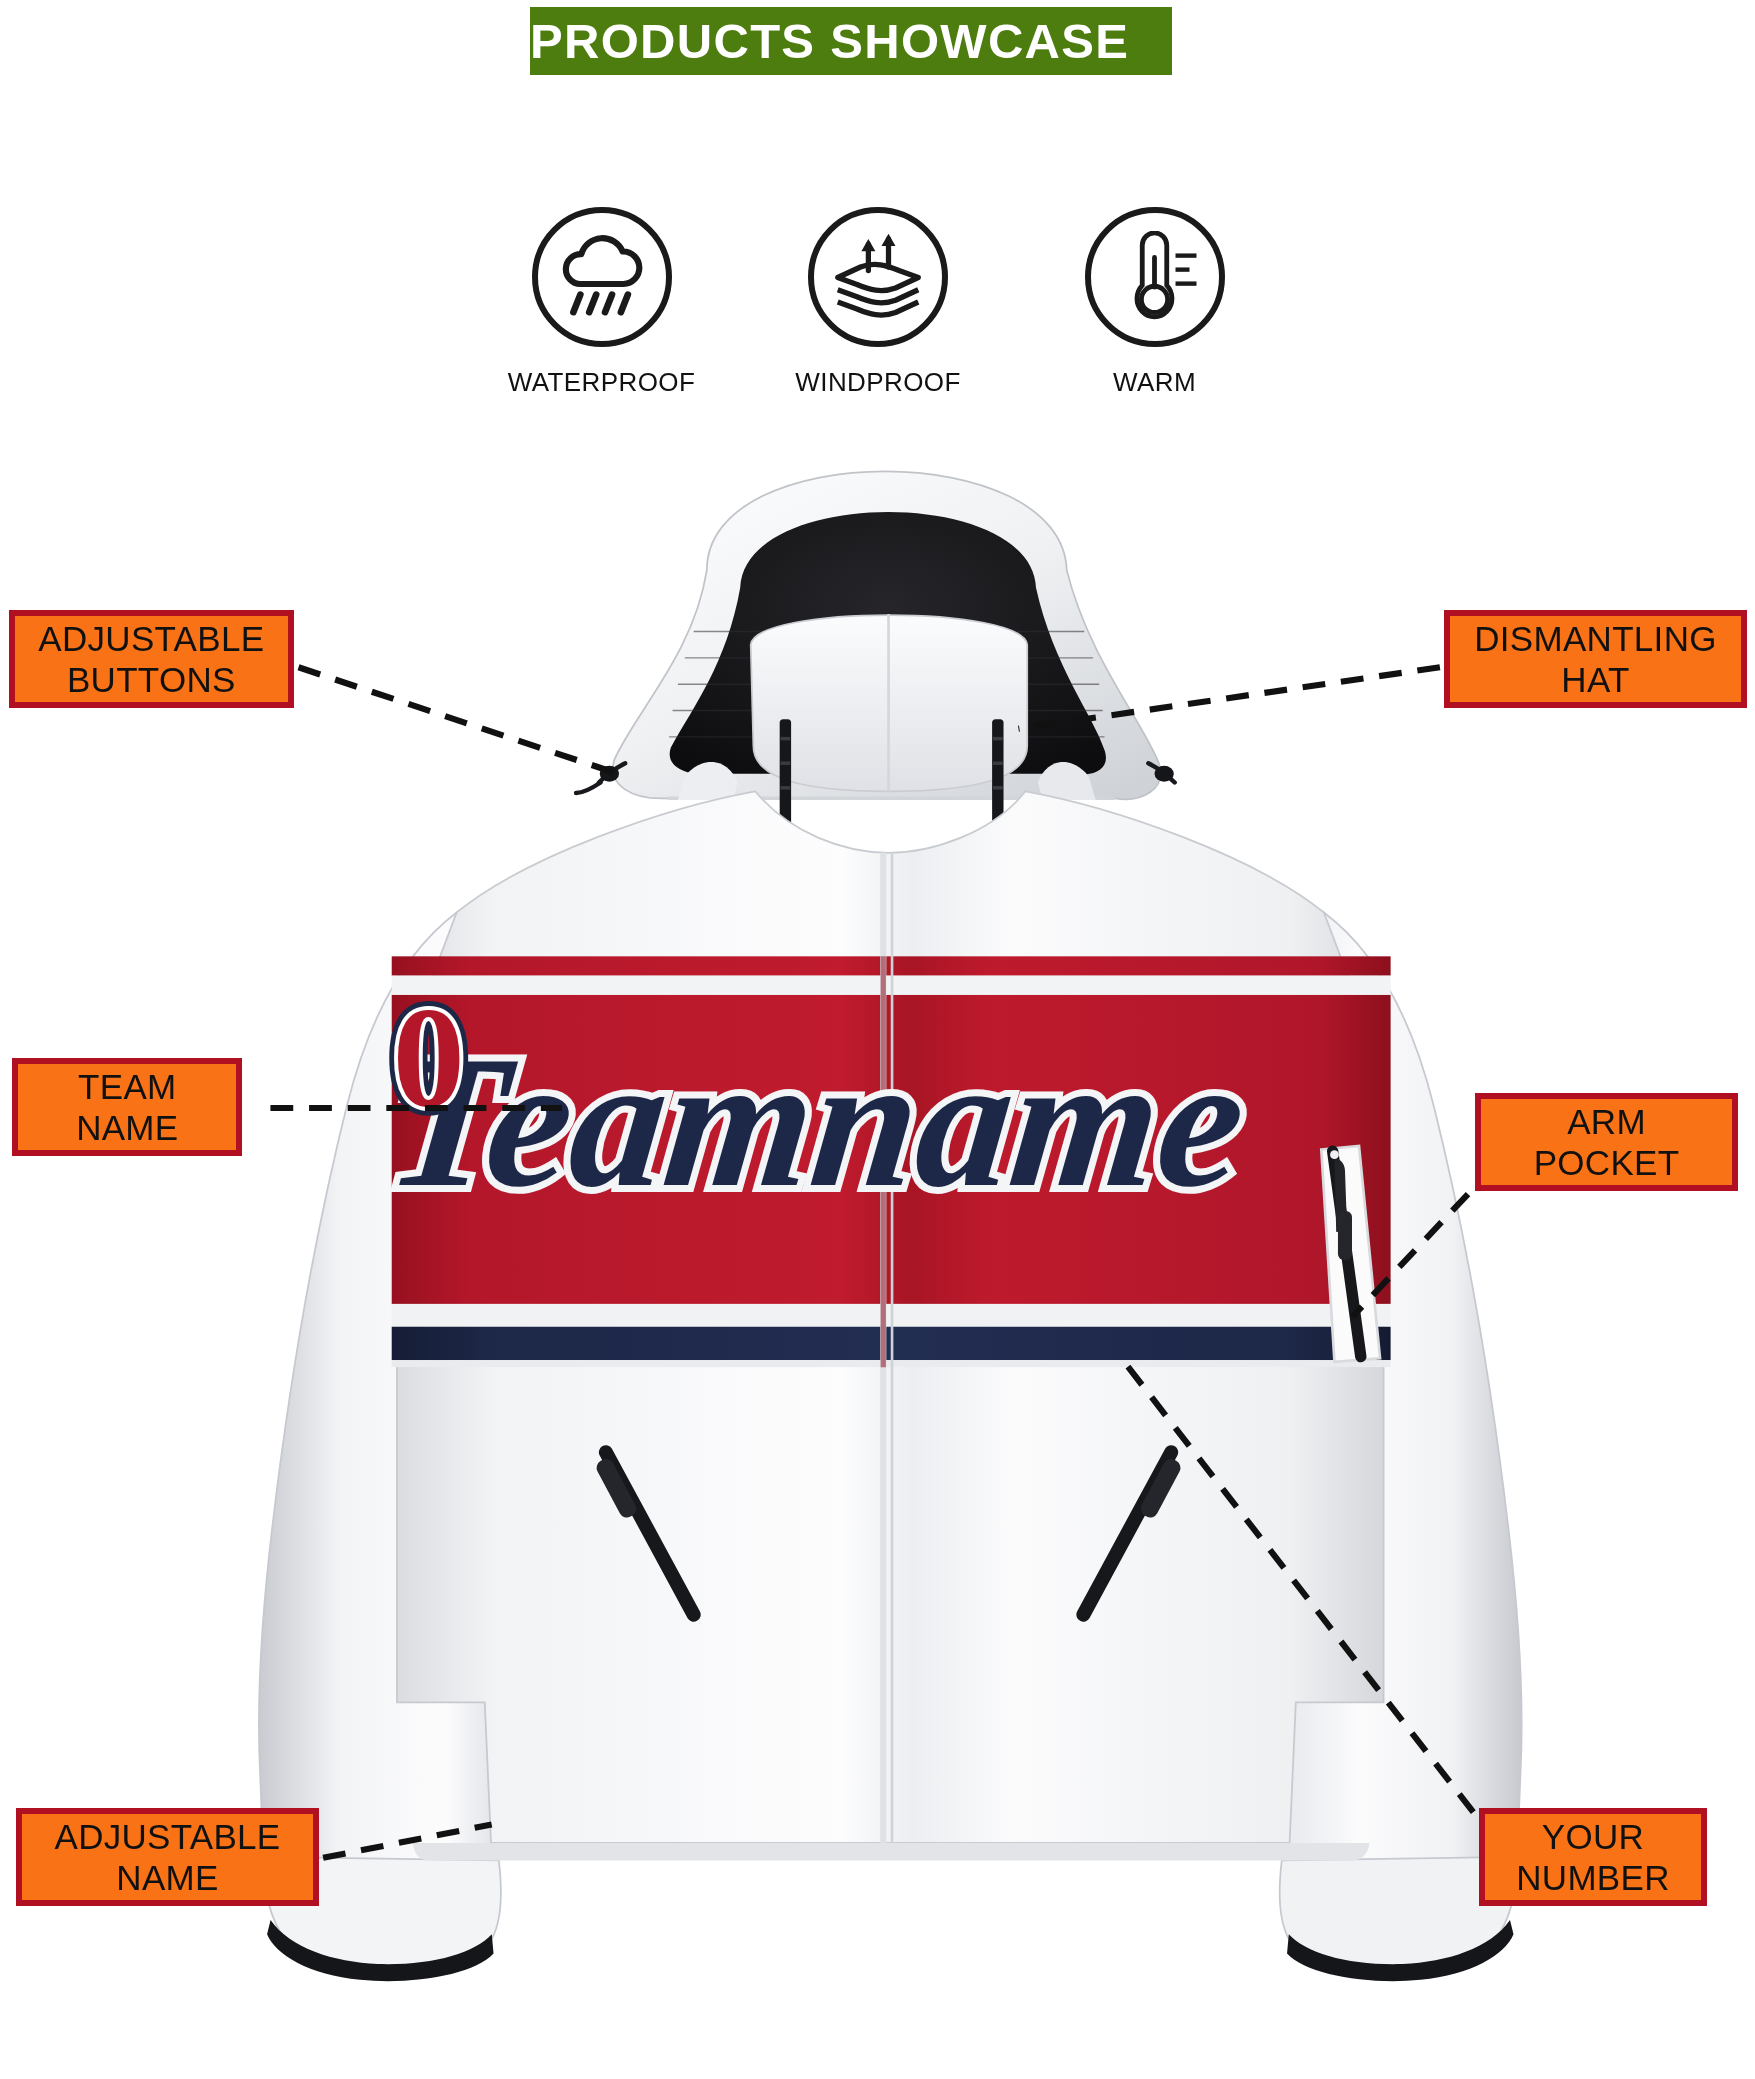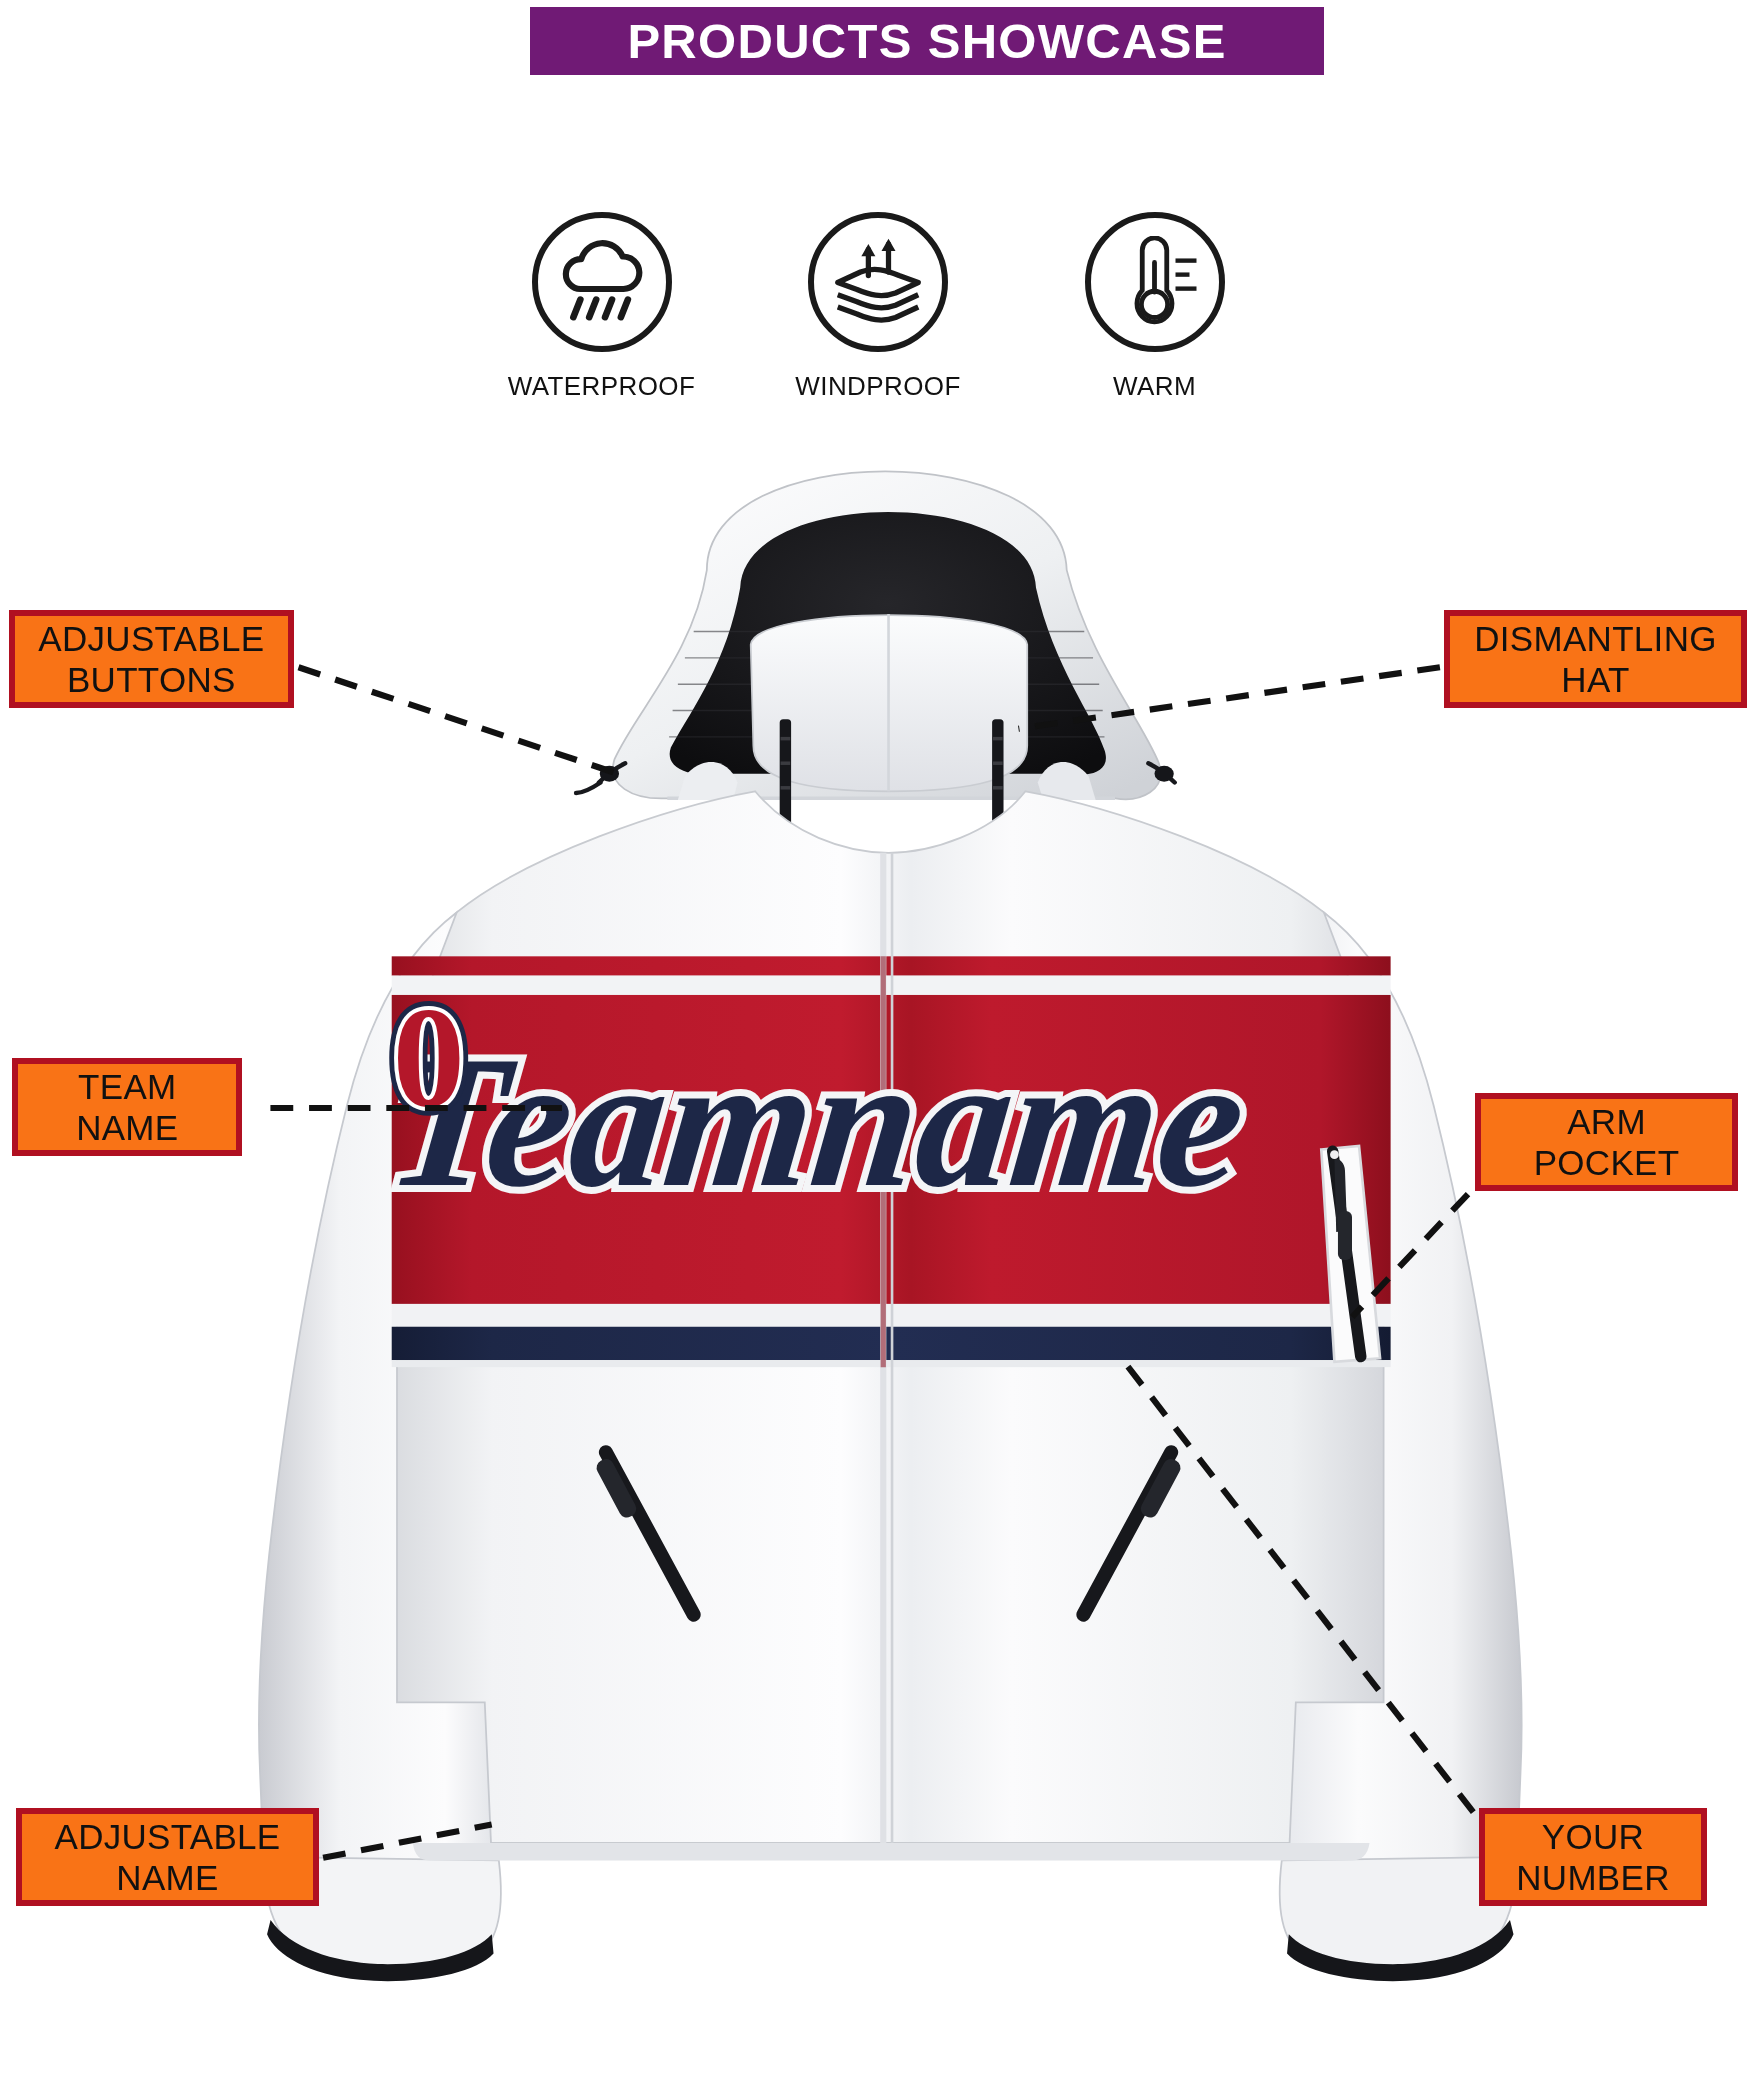--- a/index.html
+++ b/index.html
@@ -17,45 +17,44 @@
     height: 2080px;
     background: #ffffff;
     overflow: hidden;
   }
 
   
   .title-banner {
     position: absolute;
     left: 530px;
     top: 7px;
-    width: 794px;
+    width: 642px;
     height: 68px;
-    background: #701a75;
+    background: #4d7c0f;
     display: flex;
     align-items: center;
-    justify-content: center;
   }
   .title-banner span {
     color: #ffffff;
     font-size: 49px;
     font-weight: bold;
     letter-spacing: 1.3px;
     font-family: "Liberation Sans", sans-serif;
   }
 
   
   .features {
     position: absolute;
     left: 492px;
-    top: 212px;
+    top: 193px;
     width: 772px;
     height: 219px;
     display: flex;
     justify-content: space-between;
-    align-items: flex-start;
+    align-items: center;
   }
   .feature {
     width: 219px;
     display: flex;
     flex-direction: column;
     align-items: center;
   }
   .feature-circle {
     width: 140px;
     height: 140px;

